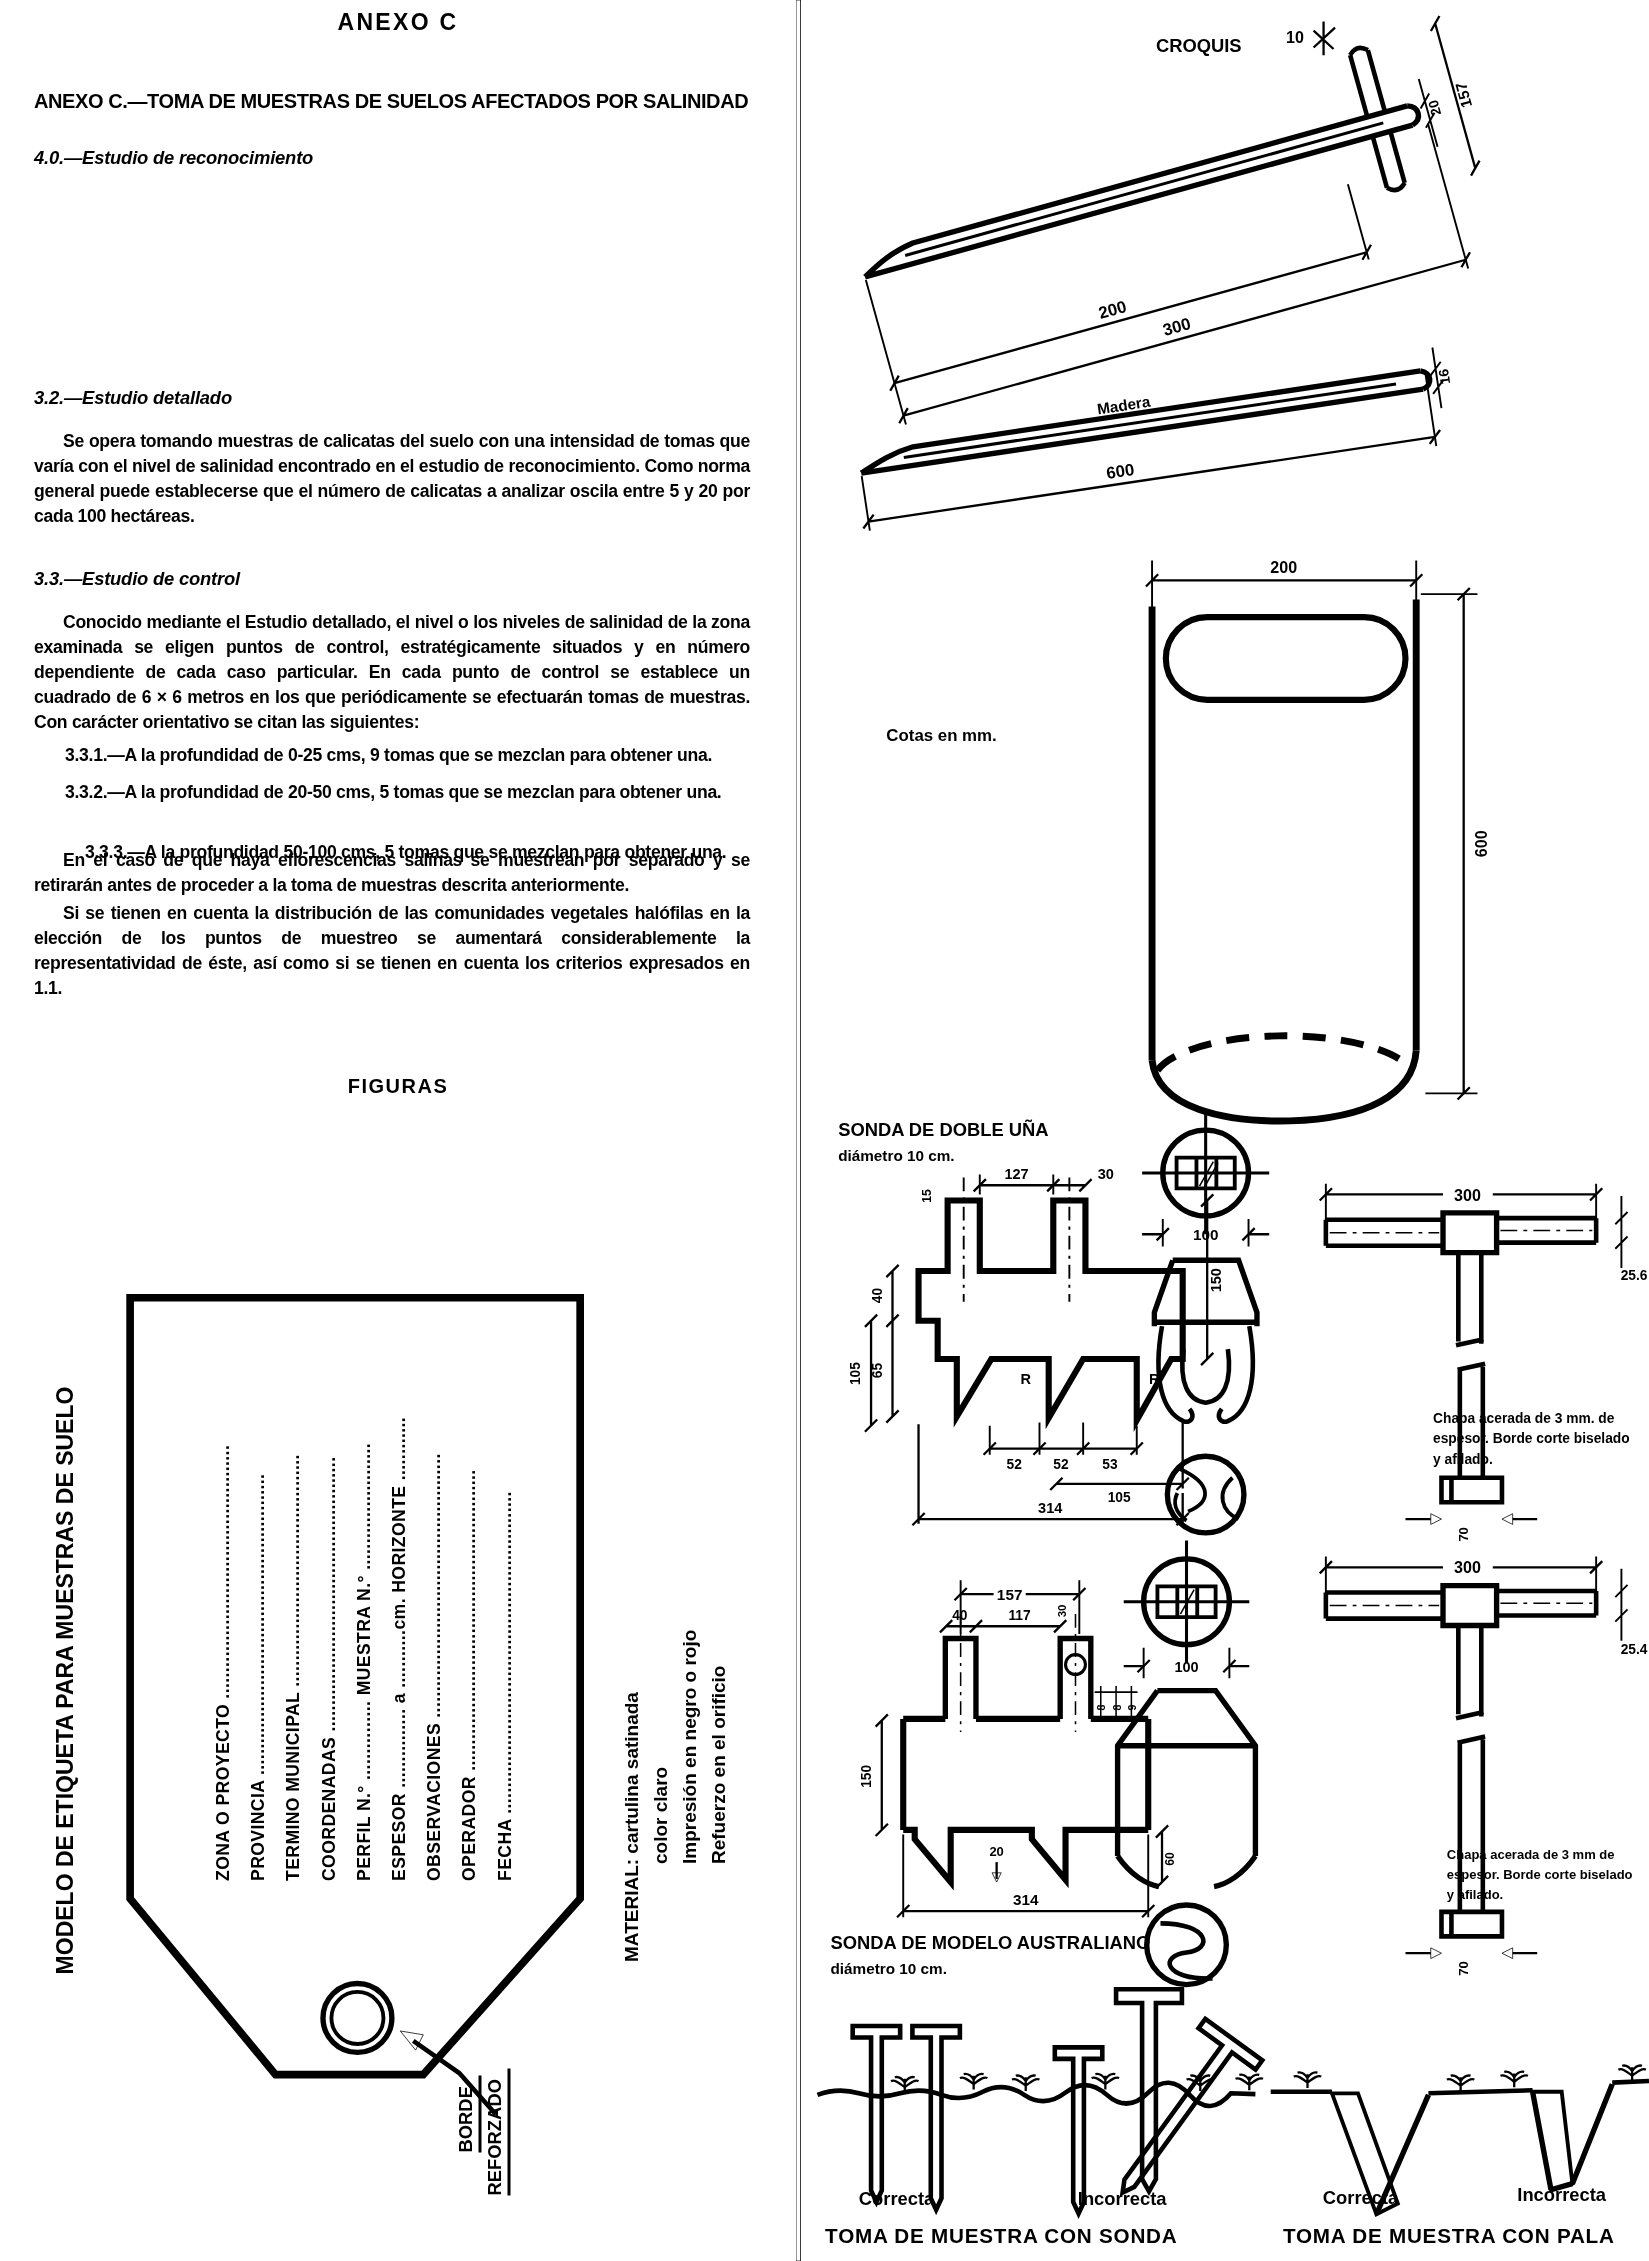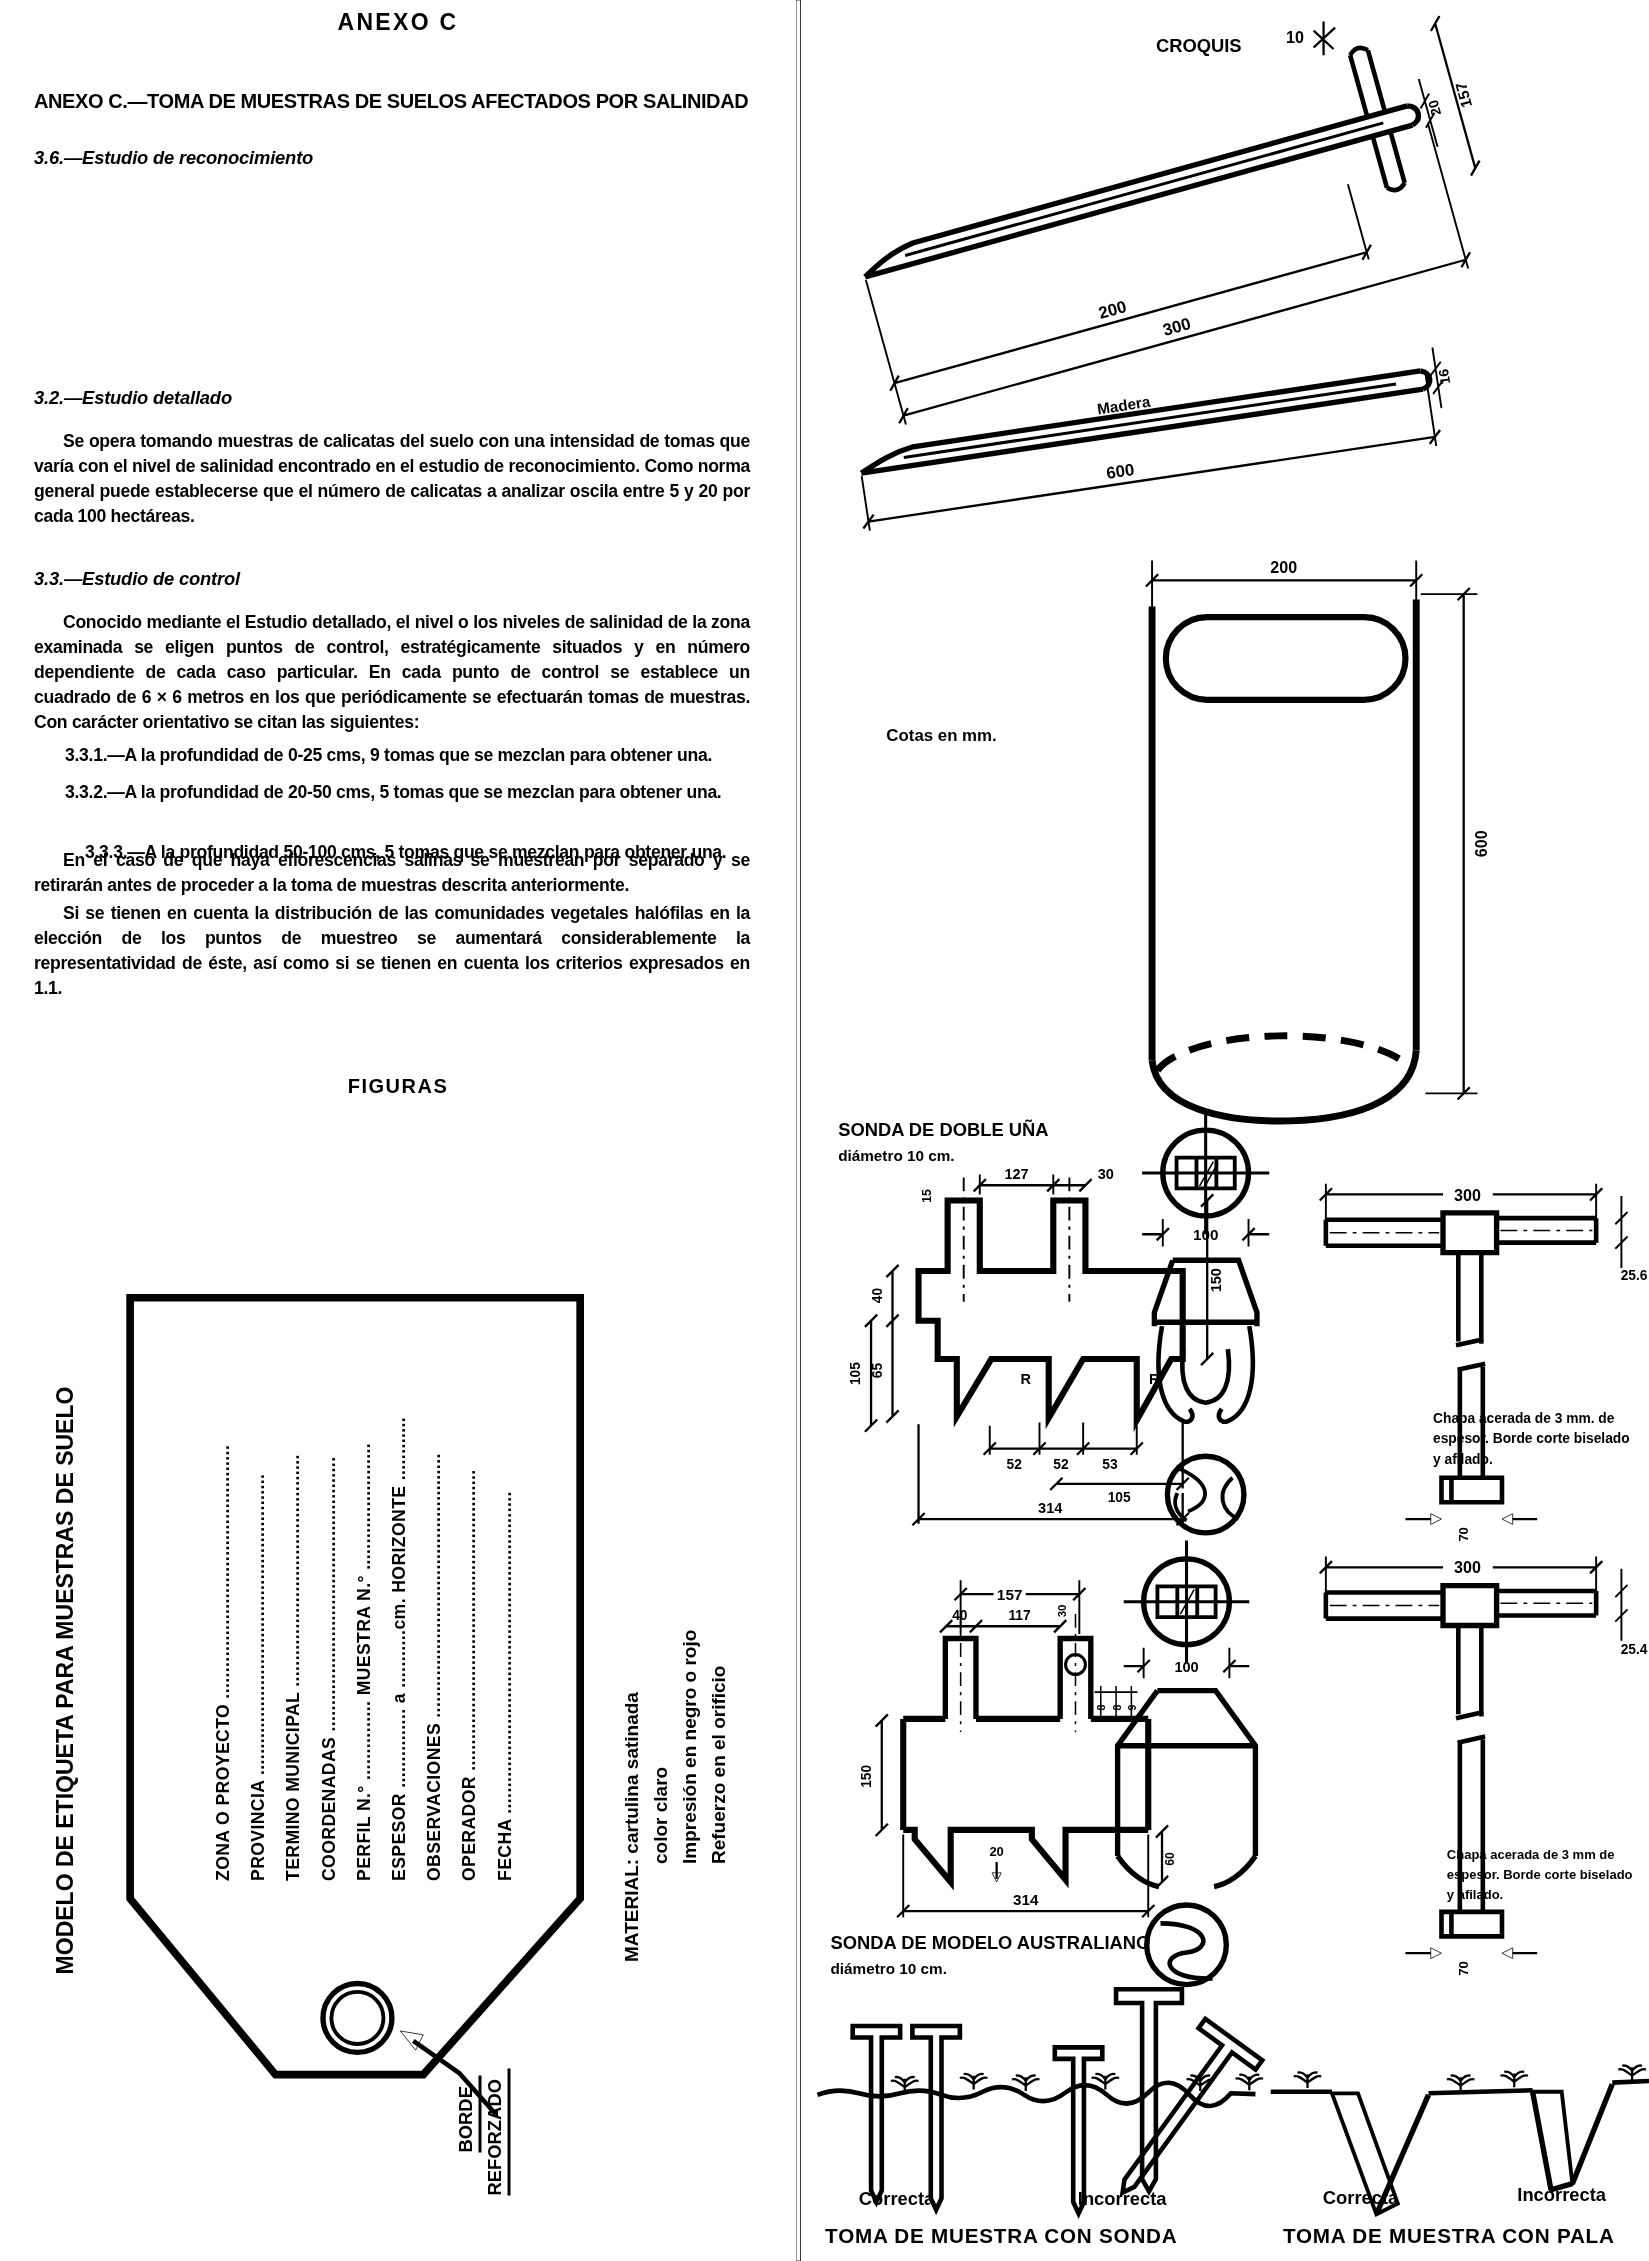--- a/index.html
+++ b/index.html
@@ -30,21 +30,21 @@
 </style>
 </head>
 <body>
 
 <div id="page">
 
   <div class="abs hdr" style="left:0;top:9.2px;width:796px;">ANEXO C</div>
 
   <div class="abs title" style="left:34px;top:90px;width:727px;">ANEXO C.—TOMA DE MUESTRAS DE SUELOS AFECTADOS POR SALINIDAD</div>
 
-  <div class="abs shead" style="left:34px;top:147px;">3.6.—Estudio de reconocimiento</div>
+  <div class="abs shead" style="left:34px;top:147px;">4.0.—Estudio de reconocimiento</div>
 
   <div class="abs shead" style="left:34px;top:387px;text-align:center;">3.2.—Estudio detallado</div>
   <div class="abs para" style="top:429px;">Se opera tomando muestras de calicatas del suelo con una intensidad de tomas que varía con el nivel de salinidad encontrado en el estudio de reconocimiento. Como norma general puede establecerse que el número de calicatas a analizar oscila entre 5 y 20 por cada 100 hectáreas.</div>
 
   <div class="abs shead" style="left:34px;top:568px;">3.3.—Estudio de control</div>
   <div class="abs para" style="top:610px;">Conocido mediante el Estudio detallado, el nivel o los niveles de salinidad de la zona examinada se eligen puntos de control, estratégicamente situados y en número dependiente de cada caso particular. En cada punto de control se establece un cuadrado de 6 × 6 metros en los que periódicamente se efectuarán tomas de muestras. Con carácter orientativo se citan las siguientes:</div>
   <div class="abs item" style="top:743px;">3.3.1.—A la profundidad de 0-25 cms, 9 tomas que se mezclan para obtener una.</div>
   <div class="abs item" style="top:780px;">3.3.2.—A la profundidad de 20-50 cms, 5 tomas que se mezclan para obtener una.</div>
   <div class="abs item" style="top:840px;margin-left:20px;">3.3.3.—A la profundidad 50-100 cms, 5 tomas que se mezclan para obtener una.</div>
   <div class="abs para" style="top:848px;">En el caso de que haya eflorescencias salinas se muestrean por separado y se retirarán antes de proceder a la toma de muestras descrita anteriormente.</div>

